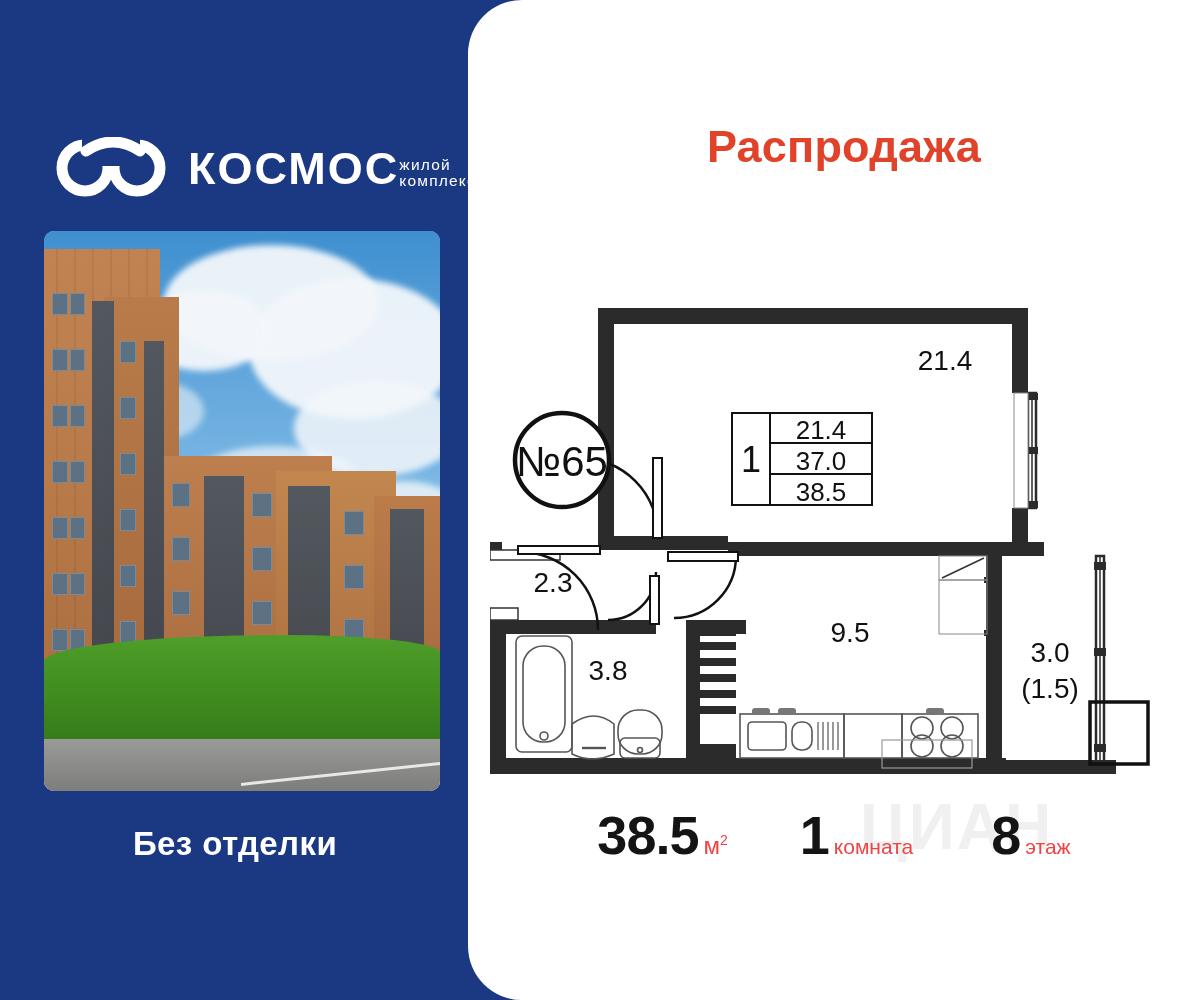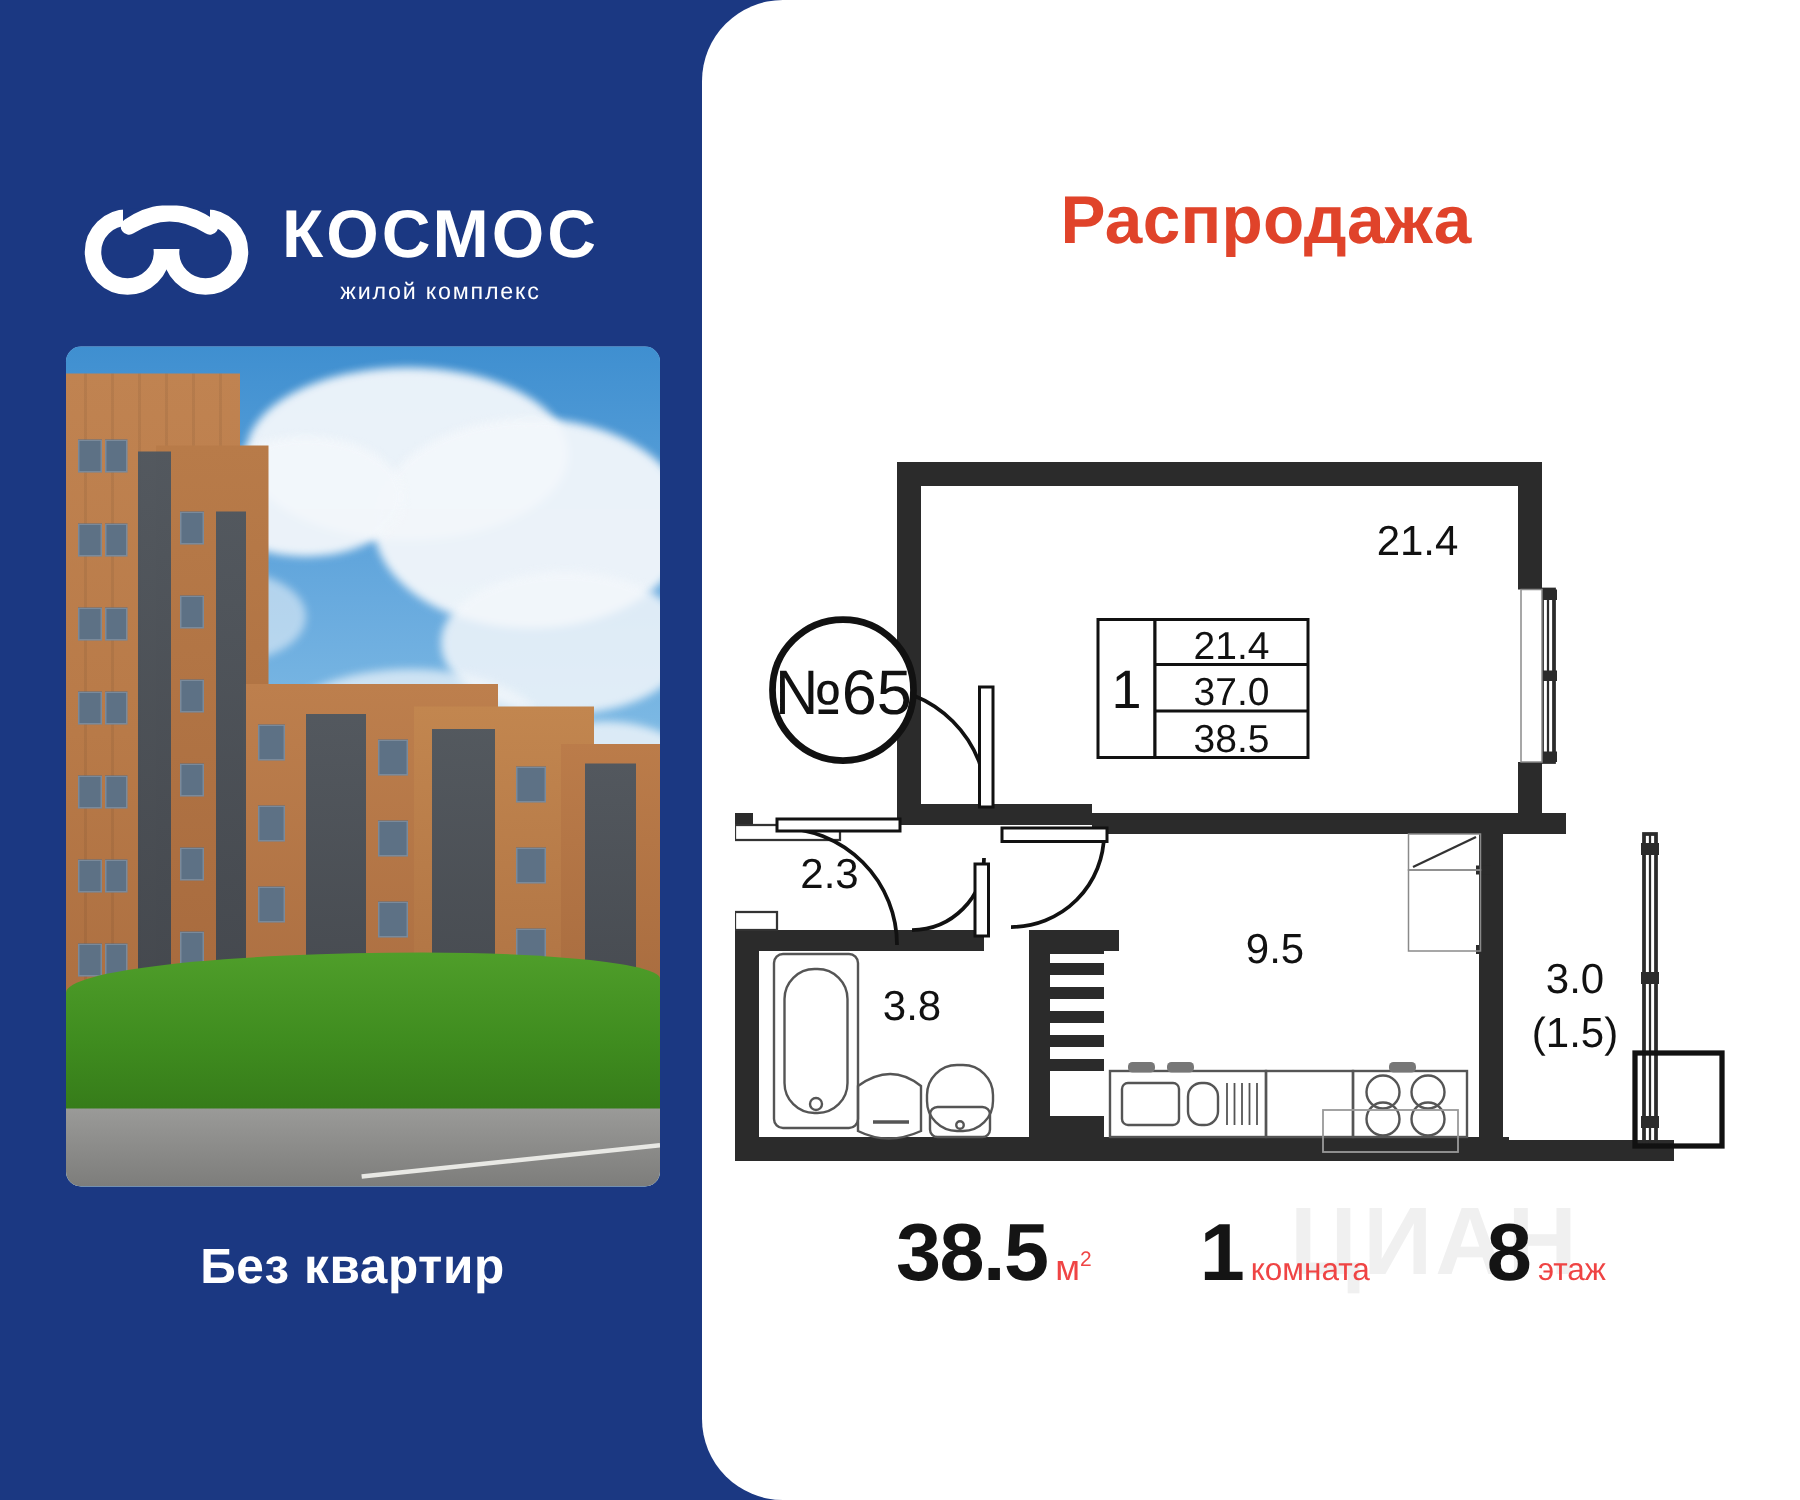--- a/index.html
+++ b/index.html
@@ -13,21 +13,21 @@
   
   #left-panel{
     position:absolute;left:0;top:0;width:470px;height:1000px;
     background:#1b3882;
   }
   #logo-block{
     position:absolute;left:52px;top:122px;width:390px;height:92px;
     display:flex;align-items:center;gap:18px;
   }
   #logo-mark{width:118px;height:62px;flex:0 0 auto;}
-  #logo-text{display:flex;flex-direction:column;align-items:center;justify-content:center;}
+  #logo-text{display:flex;align-items:center;justify-content:center;}
   #logo-word{
     color:#ffffff;font-size:45px;font-weight:bold;letter-spacing:2px;line-height:1;
     font-family:"Liberation Sans", sans-serif;
   }
   #logo-sub{
     color:#ffffff;font-size:15.5px;letter-spacing:1.2px;line-height:1;margin-top:9px;
   }
   
   #photo{
     position:absolute;left:44px;top:231px;width:396px;height:560px;
@@ -201,21 +201,21 @@
     <div class="win" style="left:300px;top:388px;width:20px;height:24px;"></div>
     <div class="win" style="left:300px;top:442px;width:20px;height:24px;"></div>
     <div class="win" style="left:300px;top:484px;width:20px;height:22px;"></div>
 
     <div class="grass"></div>
     <div class="kerb"></div>
     <div class="road"></div>
     <div class="roadline"></div>
   </div>
 
-  <div id="finish-label">Без квартир</div>
+  <div id="finish-label">Без отделки</div>
 </div>
 
 <div id="card">
 
   <div id="headline">
     <span>Распродажа</span>
   </div>
 
   <div id="plan">
     <svg viewBox="0 0 690 500" width="690" height="500">

